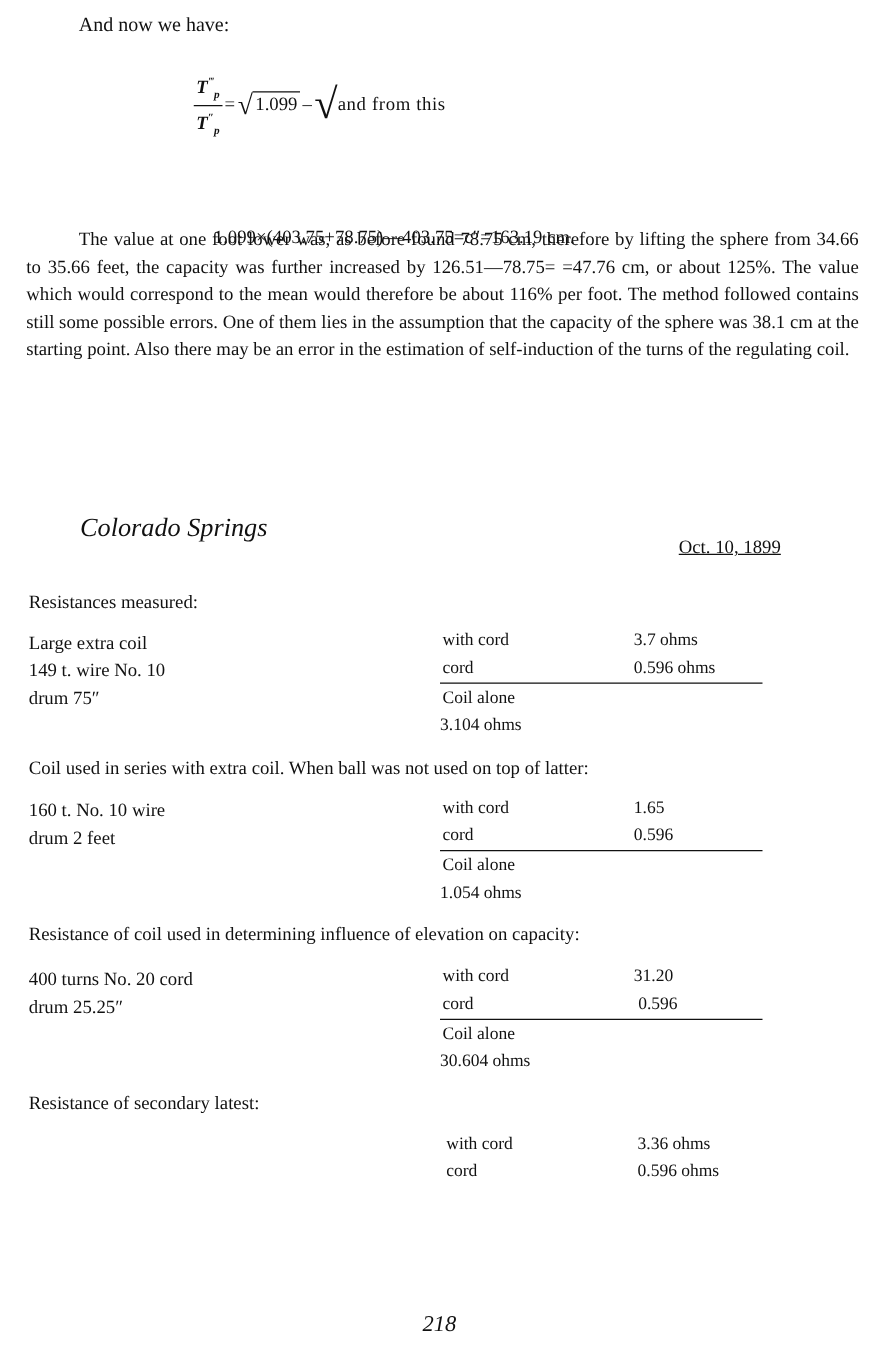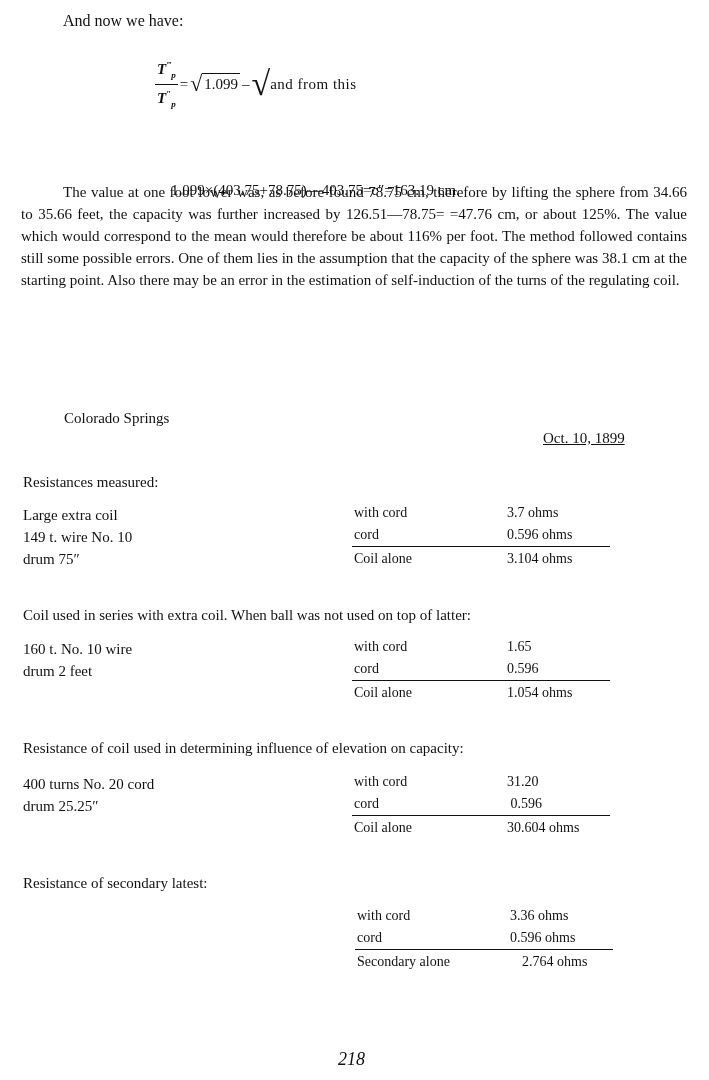--- a/index.html
+++ b/index.html
@@ -24,29 +24,29 @@
   .sqrt .under { border-top: 1px solid #111; padding: 0 2px; display: inline-flex; align-items: center; }
   .op { margin: 0 2px; }
   .eq1 .tail { font-size: 15px; letter-spacing: 0.5px; }
   .eq2 { left: 171px; top: 182px; font-size: 15px; }
   
   .para {
     position: absolute; left: 21px; top: 166px; width: 666px;
     font-size: 15px; line-height: 22px; text-align: justify;
     text-indent: 42px;
   }
-  .place { left: 64px; top: 410px; font-size: 15px; }
+  .place { left: 64px; top: 410px; font-style: italic; font-size: 21px; }
   .date { left: 543px; top: 430px; font-size: 15px; text-decoration: underline; }
   .section-heading { position: absolute; left: 23px; font-size: 15px; }
   .left-col { position: absolute; left: 23px; font-size: 15px; line-height: 22px; }
   .table { position: absolute; left: 352px; width: 258px; font-size: 14px; }
   .table .row { display: flex; height: 22px; line-height: 22px; }
   .table .row .lbl { width: 153px; padding-left: 2px; }
   .table .row .val { flex: 1; }
-  .table .row.total { border-top: 1.5px solid #111; padding-top: 1px; }
+  .table .row.total { border-top: 1.5px solid #111; padding-top: 1px; flex-direction: column; }
   .pagenum { left: 338px; top: 1049px; font-style: italic; font-size: 18px; }
 </style>
 </head>
 <body>
 
 <div class="abs intro">And now we have:</div>
 
 <div class="abs eq1">
   <span class="frac">
     <span class="num tvar"><span>T</span><sup>‴</sup><sub>p</sub></span>
@@ -135,19 +135,15 @@
 <div class="section-heading" style="top:875px">Resistance of secondary latest:</div>
 <div class="table" style="top:905px; left:355px">
   <div class="row">
       <span class="lbl">with cord</span>
       <span class="val">3.36 ohms</span>
     </div>
   <div class="row">
       <span class="lbl">cord</span>
       <span class="val">0.596 ohms</span>
     </div>
-  <div class="row total">
-      <span class="lbl" style="width:165px">Secondary alone</span>
-      <span class="val">2.764 ohms</span>
-    </div>
 </div>
 
 <div class="abs pagenum">218</div>
 
 </body></html>

